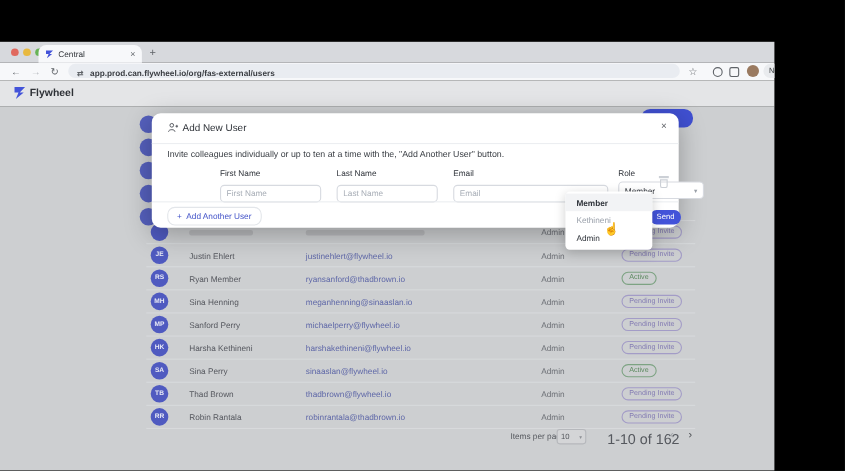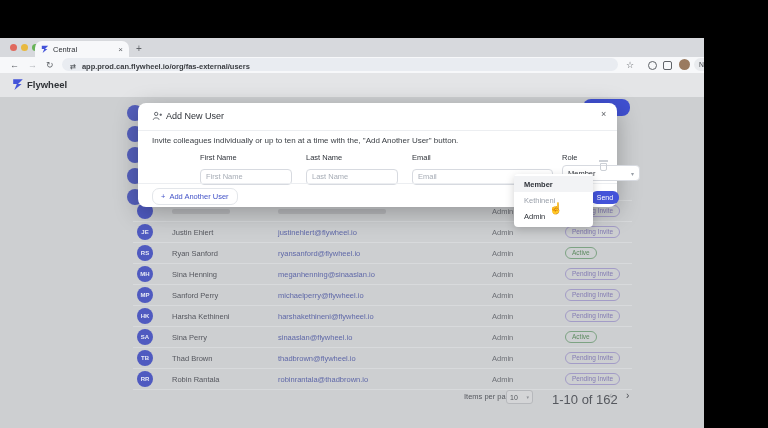--- a/index.html
+++ b/index.html
@@ -168,22 +168,22 @@
   <div class="trow" style="top: 221px;">
     <span class="avatar">JE</span>
     <span class="rname">Justin Ehlert</span>
     <span class="remail">justinehlert@flywheel.io</span>
     <span class="rrole">Admin</span>
     <span class="rbadge pending">Pending Invite</span>
   </div>
 
   <div class="trow" style="top: 242px;">
     <span class="avatar">RS</span>
-    <span class="rname">Ryan Sanford</span>
-    <span class="remail">ryansanford@flywheel.io</span>
+    <span class="rname">Ryan Member</span>
+    <span class="remail">ryansanford@thadbrown.io</span>
     <span class="rrole">Admin</span>
     <span class="rbadge active">Active</span>
   </div>
 
   <div class="trow" style="top: 263px;">
     <span class="avatar">MH</span>
     <span class="rname">Sina Henning</span>
     <span class="remail">meganhenning@sinaaslan.io</span>
     <span class="rrole">Admin</span>
     <span class="rbadge pending">Pending Invite</span>

